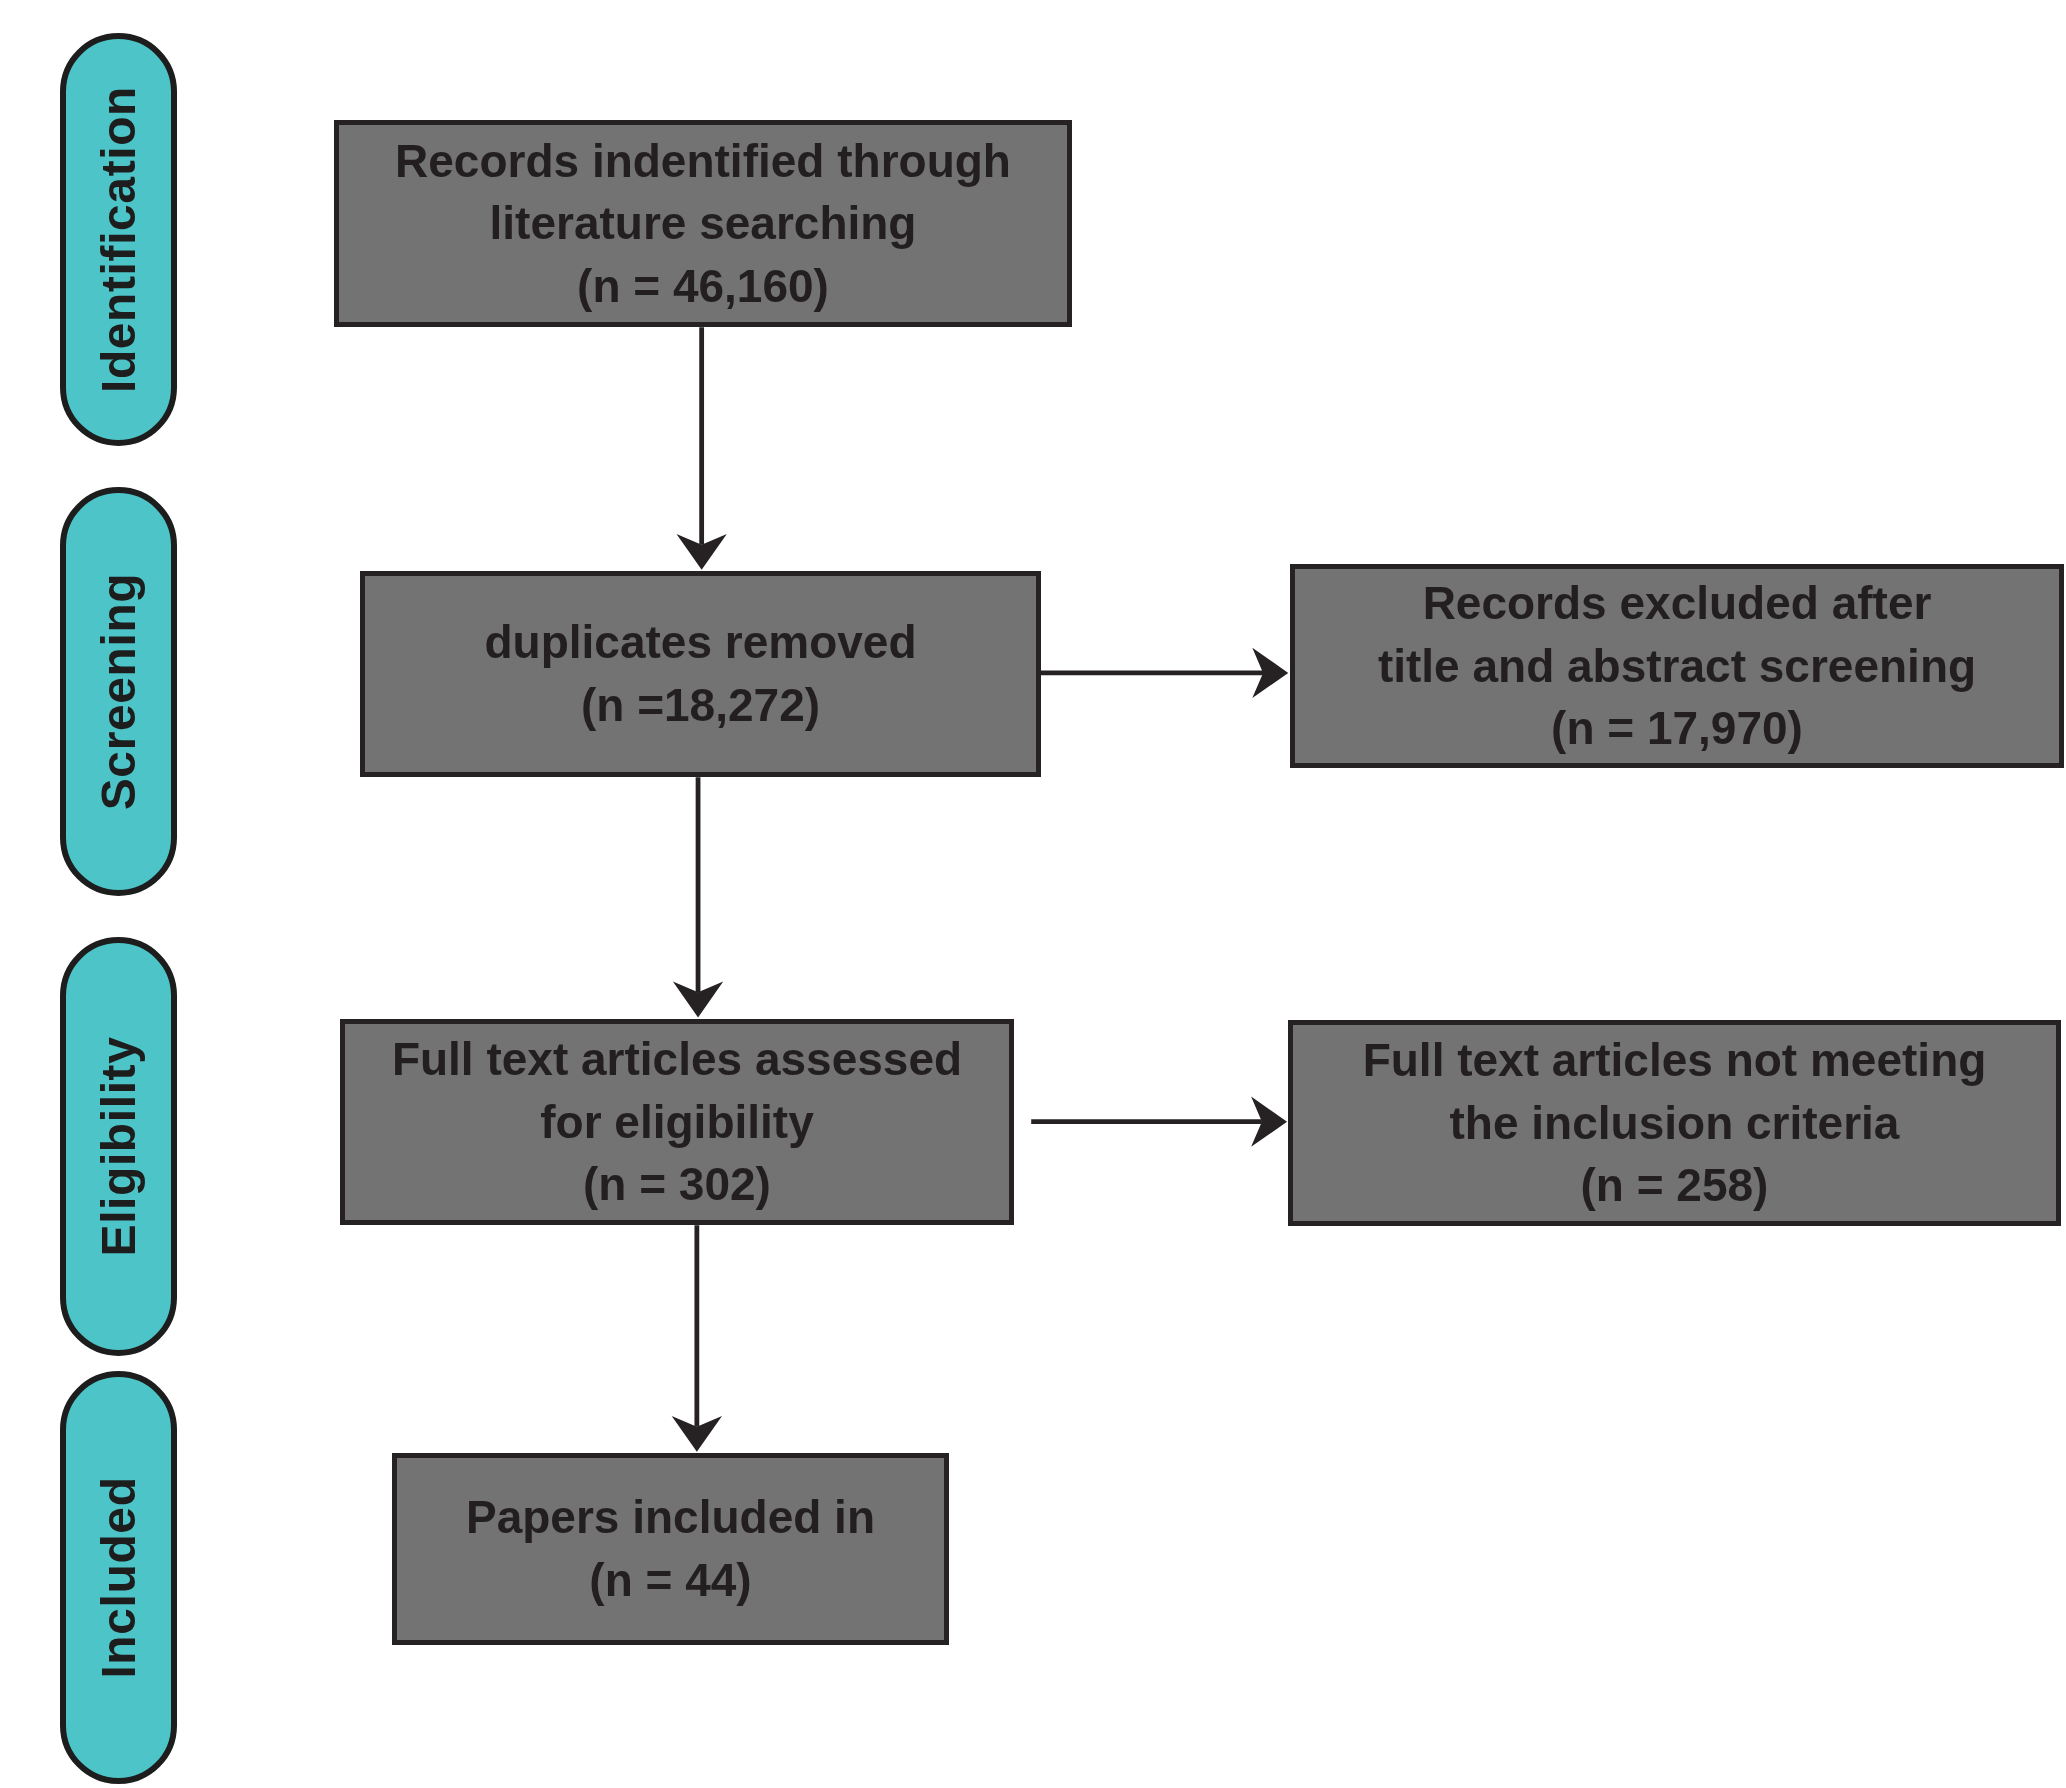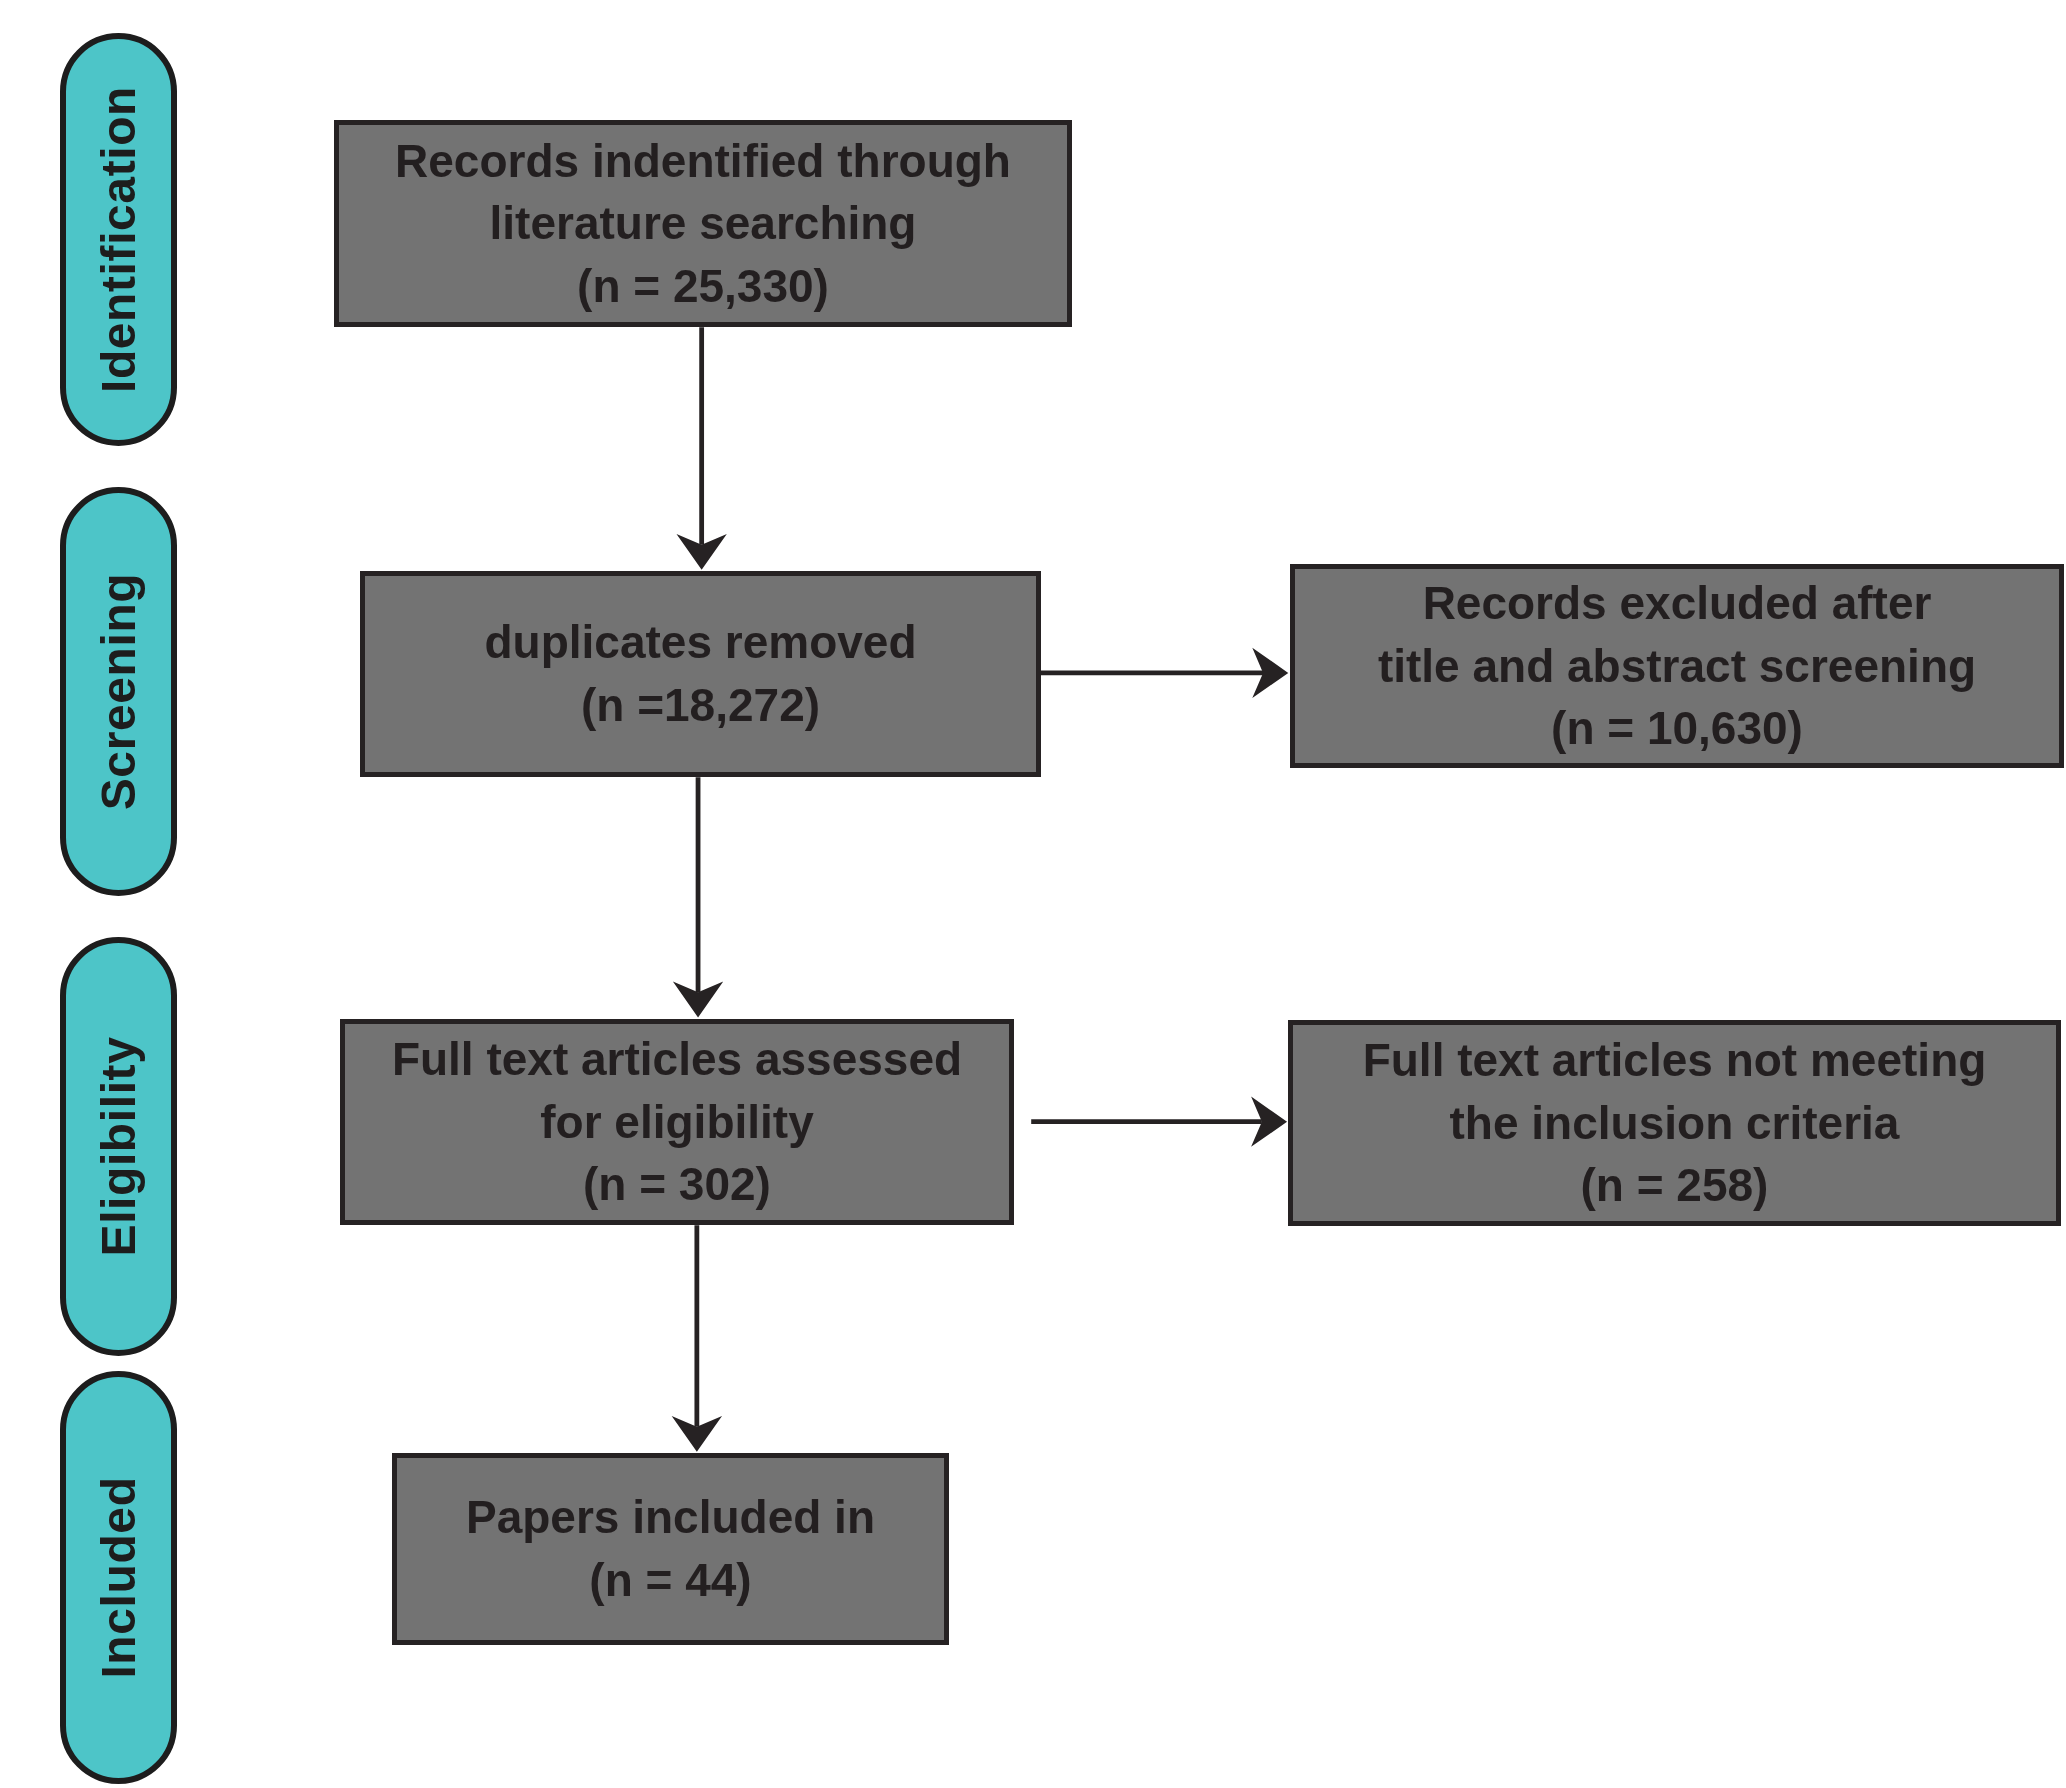--- a/index.html
+++ b/index.html
@@ -109,32 +109,32 @@
   <div class="stage" style="top:937px; height:419px;">
     <span class="stage-text">Eligibility</span>
   </div>
   <div class="stage" style="top:1371px; height:413px;">
     <span class="stage-text">Included</span>
   </div>
 
   <div class="fbox" style="left:334px; top:120px; width:738px; height:207px;">
     <span class="line">Records indentified through</span>
     <span class="line">literature searching</span>
-    <span class="line">(n = 25,330)</span>
+    <span class="line">(n = 46,160)</span>
   </div>
 
   <div class="fbox" style="left:360px; top:571px; width:681px; height:206px;">
     <span class="line">duplicates removed</span>
     <span class="line">(n =18,272)</span>
   </div>
 
   <div class="fbox" style="left:1290px; top:564px; width:774px; height:204px;">
     <span class="line">Records excluded after</span>
     <span class="line">title and abstract screening</span>
-    <span class="line">(n = 10,630)</span>
+    <span class="line">(n = 17,970)</span>
   </div>
 
   <div class="fbox" style="left:340px; top:1019px; width:674px; height:206px;">
     <span class="line">Full text articles assessed</span>
     <span class="line">for eligibility</span>
     <span class="line">(n = 302)</span>
   </div>
 
   <div class="fbox" style="left:1288px; top:1020px; width:773px; height:206px;">
     <span class="line">Full text articles not meeting</span>

